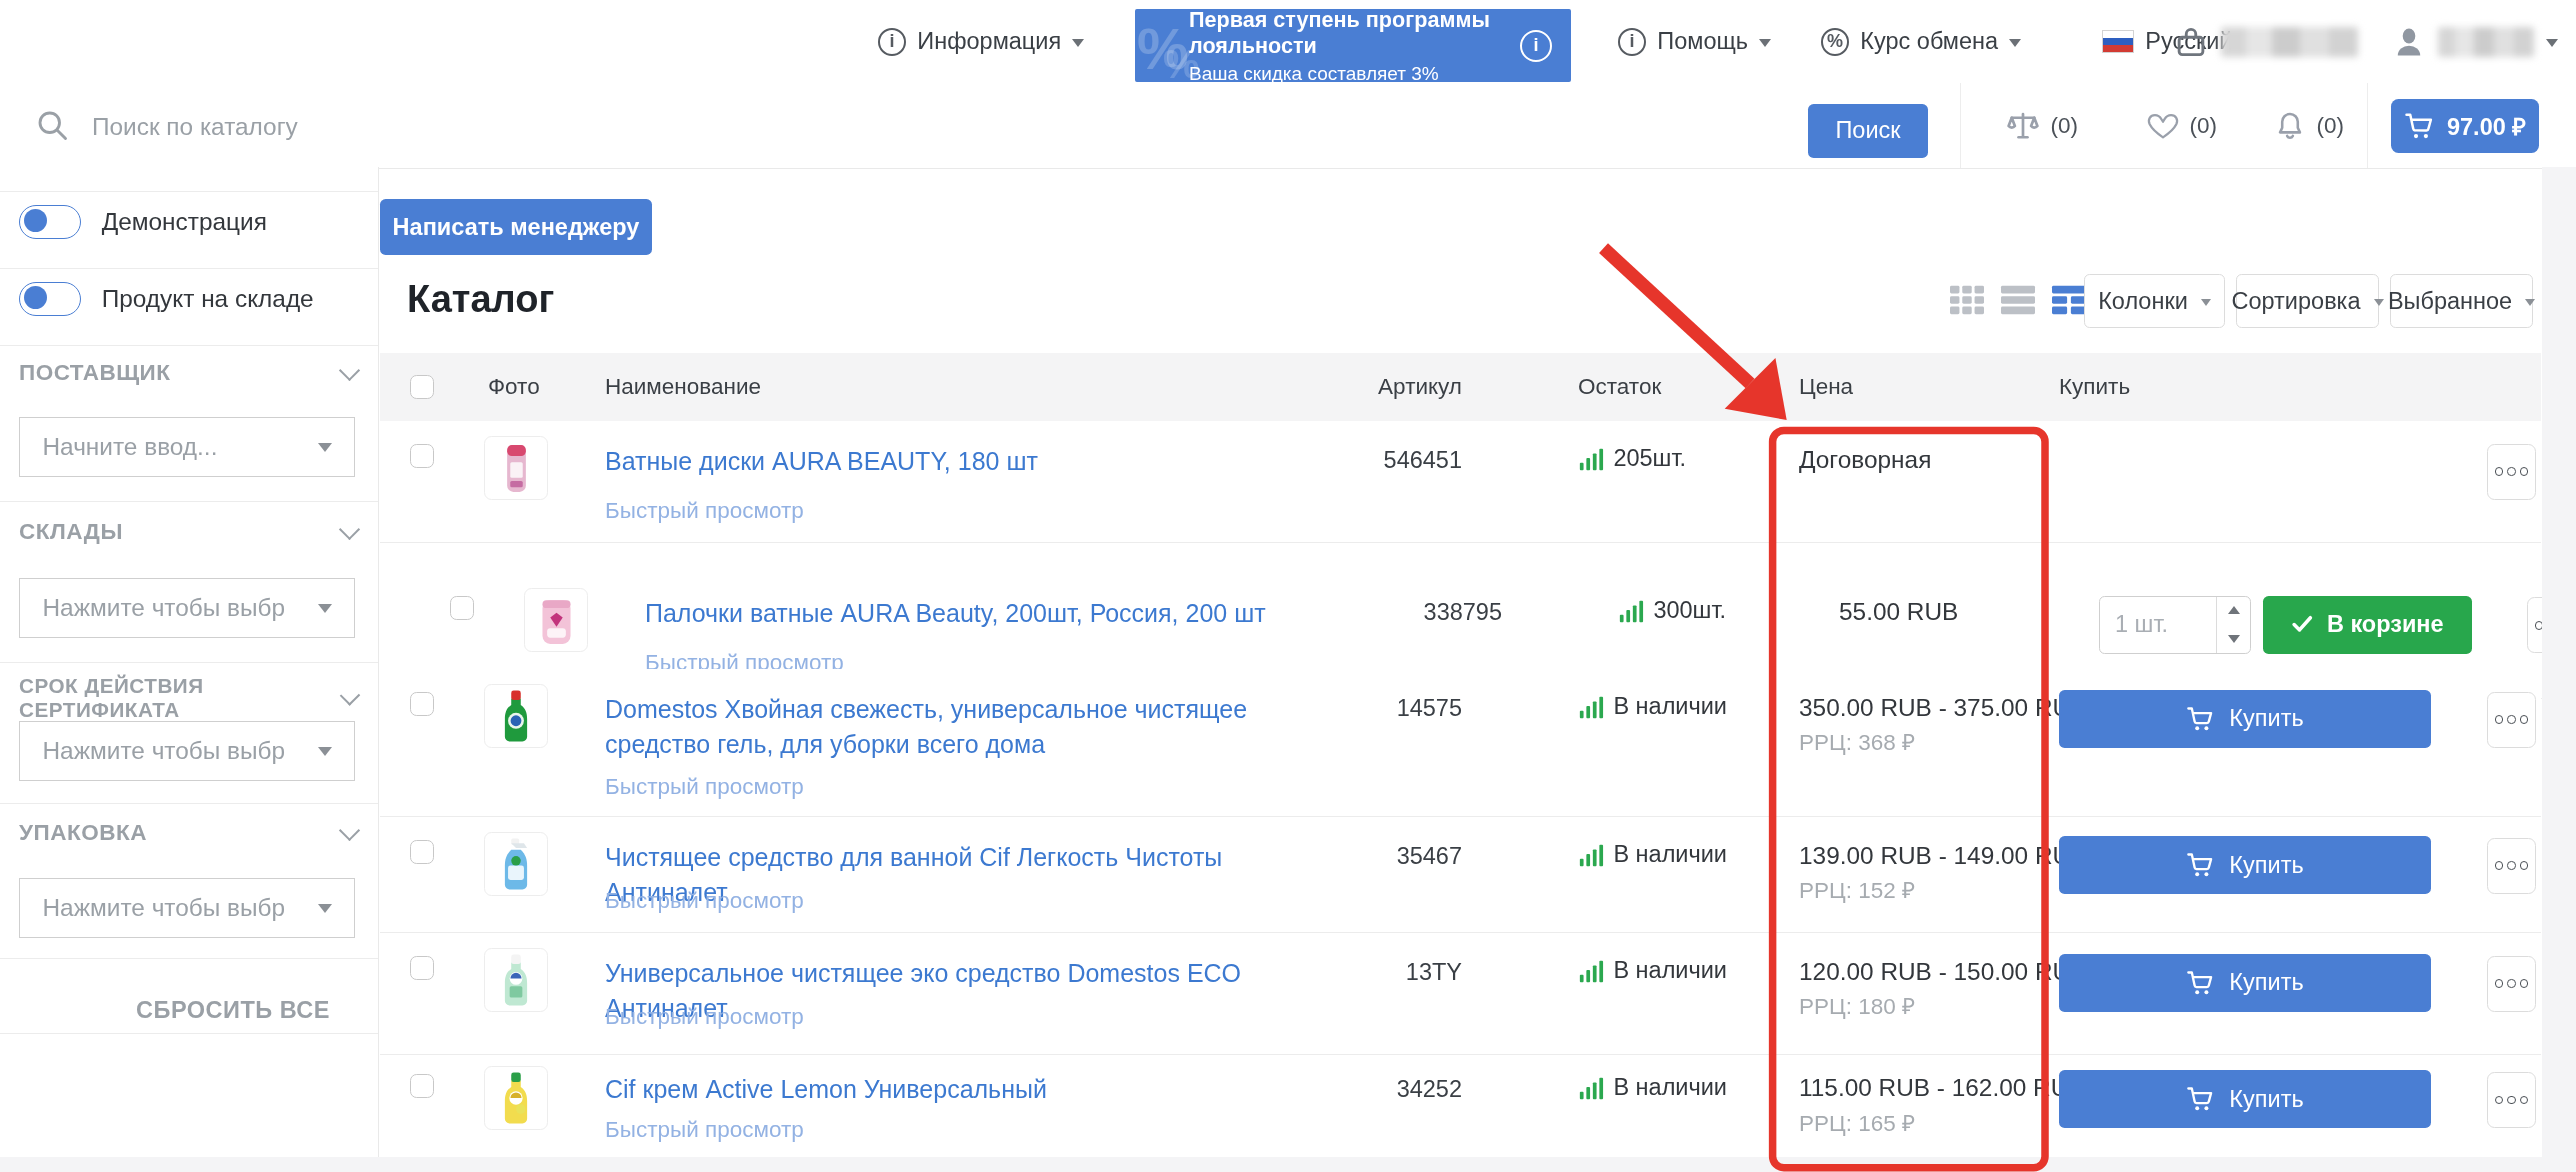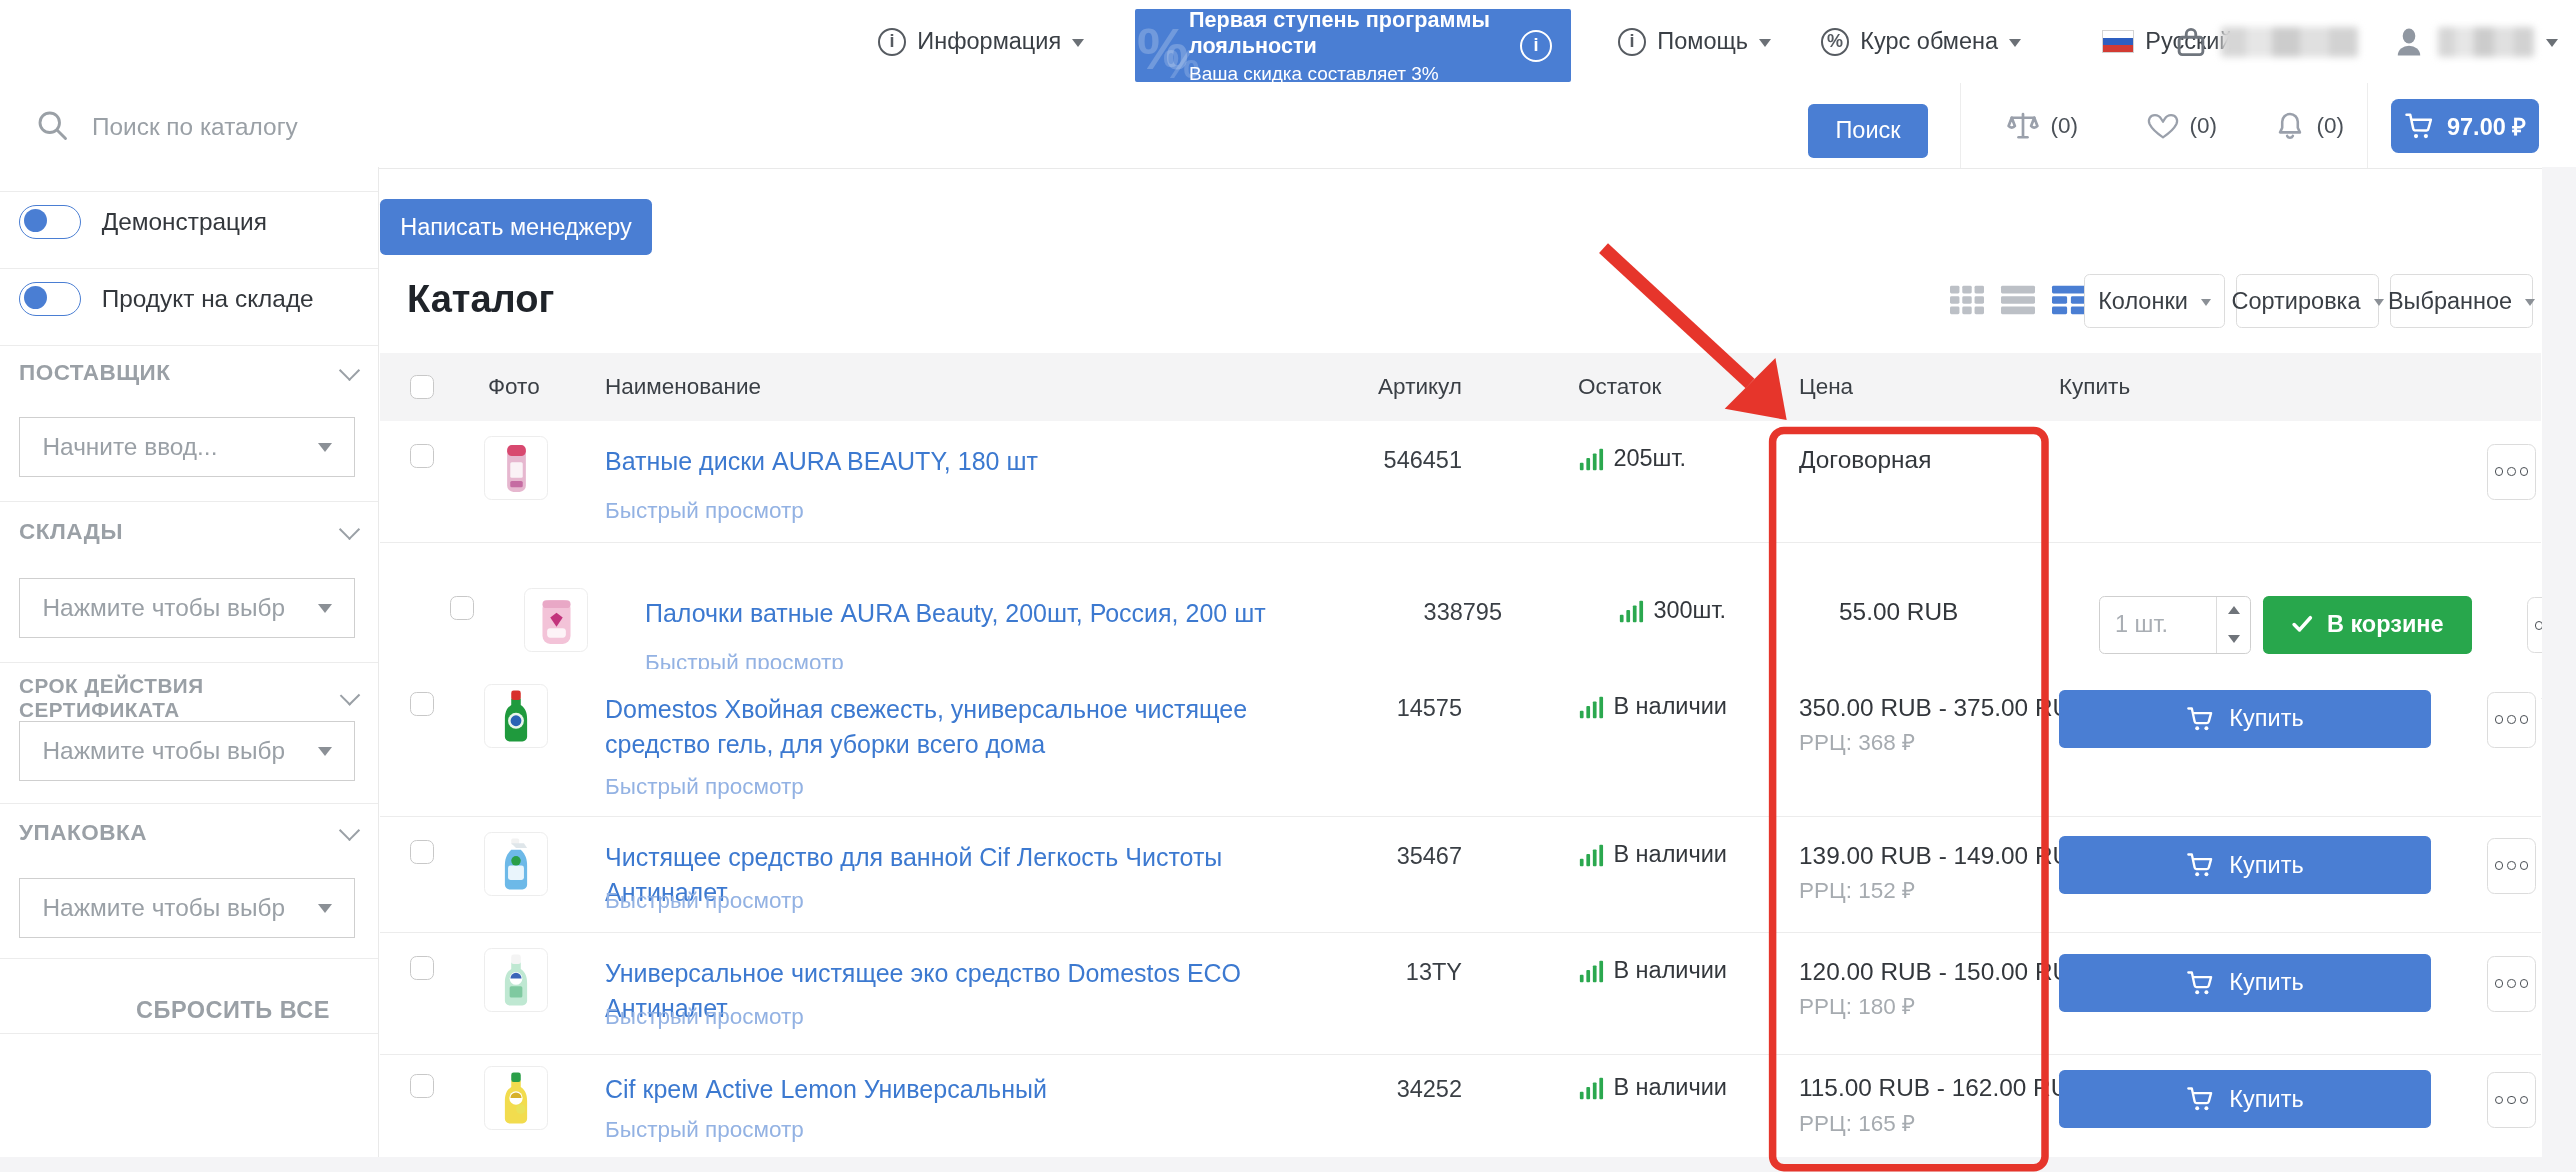--- a/index.html
+++ b/index.html
@@ -261,21 +261,21 @@
     <span class="tri"></span>
   </div>
 
   <div class="s-divider" style="top:791px;"></div>
 
   <div id="reset-all" style="top:830px;padding-left:44px;">СБРОСИТЬ ВСЕ</div>
 
   <div class="s-divider" style="top:866px;"></div>
 </div>
 
-<div class="btn btn-blue abs" style="left:380px;top:199px;width:272px;height:56px;font-size:23.5px;">
+<div class="btn btn-blue abs" style="left:380px;top:199px;width:272px;height:56px;font-size:23.5px;font-weight:bold;">
   <span>Написать менеджеру</span>
 </div>
 
 <div id="catalog-title">Каталог</div>
 
 <div class="viewicons">
   <svg width="38" height="34" viewBox="0 0 40 36">
     <g fill="#bcc0c6">
       <rect x="2" y="3" width="10" height="8" rx="1.5"></rect>
         <rect x="15" y="3" width="10" height="8" rx="1.5"></rect>

